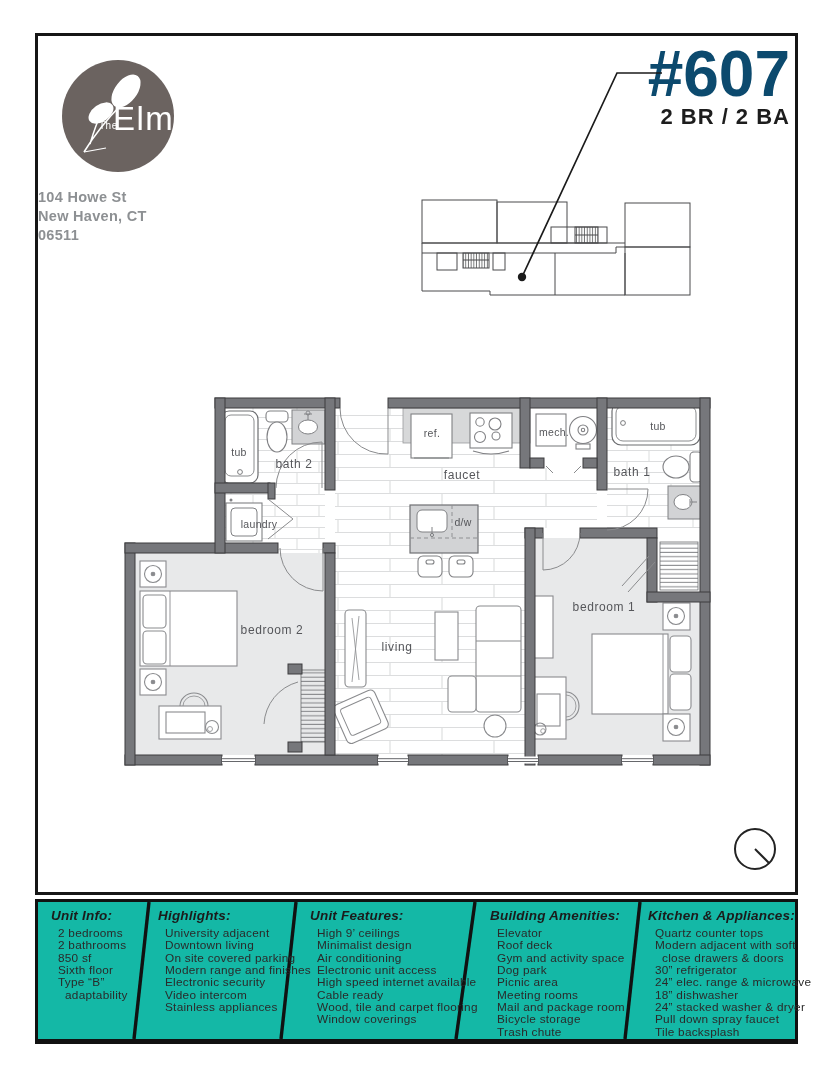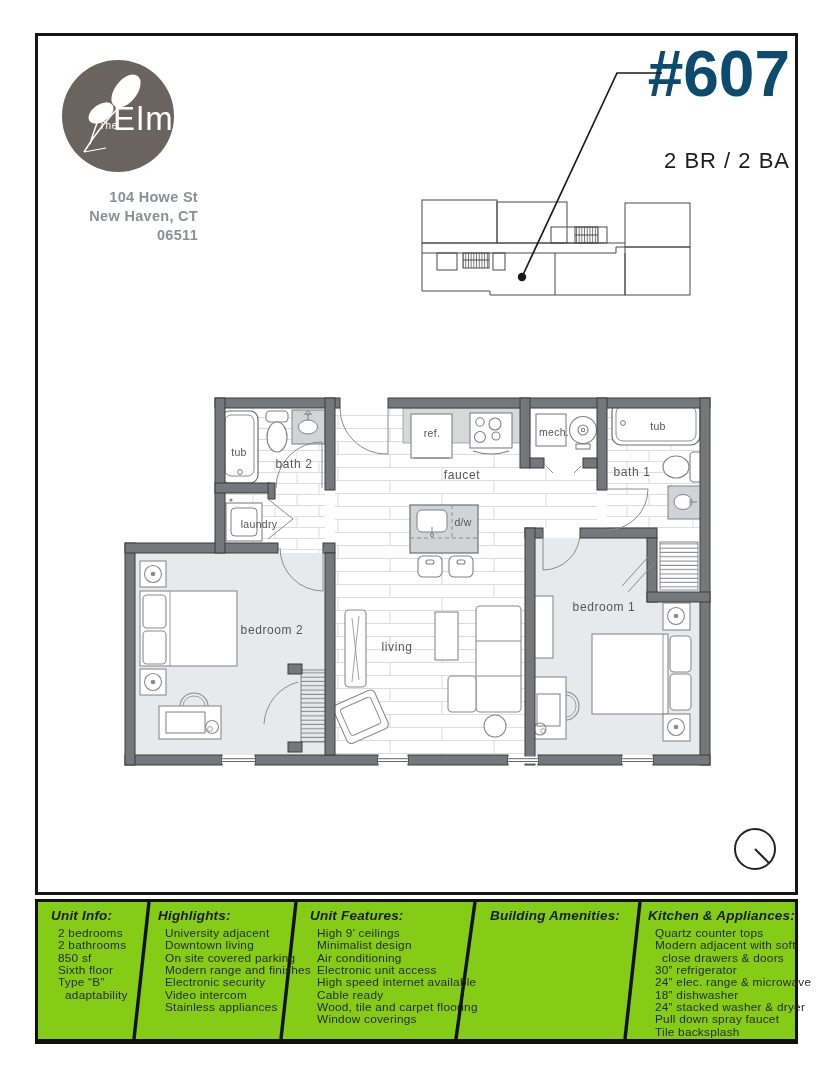--- a/index.html
+++ b/index.html
@@ -4,38 +4,38 @@
 <style>
   html,body{margin:0;padding:0;}
   body{
     width:835px;height:1080px;position:relative;background:#fff;
     font-family:"Liberation Sans","DejaVu Sans",sans-serif;color:#212121;overflow:hidden;
   }
   .page-frame{position:absolute;left:35px;top:33px;width:763px;height:862px;
     border:3px solid #161616;box-sizing:border-box;background:#fff;}
   
   .logo-wrap{position:absolute;left:60px;top:58px;width:116px;height:118px;}
-  .address{position:absolute;left:38px;top:188px;width:160px;text-align:right;
+  .address{position:absolute;left:38px;top:188px;width:160px;text-align:left;
     color:#8d9093;font-weight:bold;font-size:14.5px;line-height:19px;letter-spacing:.3px;}
   
   .unit-number{position:absolute;right:45px;top:46px;width:300px;text-align:right;
     font-size:64px;font-weight:800;color:#0c4a6e;letter-spacing:0px;line-height:56px;}
   .unit-layout{position:absolute;right:45px;top:104px;width:300px;text-align:right;
-    font-size:22px;font-weight:400;color:#1d1d1d;letter-spacing:1px;margin-top:44px;}
+    font-size:22px;font-weight:700;color:#1d1d1d;letter-spacing:1px;}
   
   .keyplan{position:absolute;left:400px;top:60px;}
   .floorplan{position:absolute;left:118px;top:388px;}
   .plan-label{position:absolute;transform:translate(-50%,-50%);white-space:nowrap;
     color:#55565a;font-size:12px;letter-spacing:.6px;}
   .plan-label.small{font-size:10.5px;letter-spacing:.3px;}
   
   .compass{position:absolute;left:725px;top:819px;}
   
   .info-panel{position:absolute;left:35px;top:899px;width:763px;height:145px;
-    border:3px solid #111;border-bottom-width:5px;box-sizing:border-box;background:#84cc16;}
+    border:3px solid #111;border-bottom-width:5px;box-sizing:border-box;background:#14b8a6;}
   .dividers{position:absolute;left:0;top:0;width:100%;height:100%;}
   .info-col{position:absolute;top:6px;}
   .col-heading{font-style:italic;font-weight:bold;font-size:13.5px;letter-spacing:.2px;
     color:#1b1b1b;margin-bottom:4px;white-space:pre;}
   .col-items{padding-left:7px;}
   .col-item{font-size:11.8px;line-height:12.35px;letter-spacing:.25px;color:#2a2a2a;white-space:pre;}
   svg text{font-family:"Liberation Sans","DejaVu Sans",sans-serif;}
 </style>
 </head>
 <body>
@@ -382,20 +382,31 @@
         <div class="col-item">Air conditioning</div>
         <div class="col-item">Electronic unit access</div>
         <div class="col-item">High speed internet available</div>
         <div class="col-item">Cable ready</div>
         <div class="col-item">Wood, tile and carpet flooring</div>
         <div class="col-item">Window coverings</div>
       </div>
   </div>
   <div class="info-col" style="left:452px;width:148px">
     <div class="col-heading">Building Amenities:</div>
+    <div class="col-items">
+        <div class="col-item">Elevator</div>
+        <div class="col-item">Roof deck</div>
+        <div class="col-item">Gym and activity space</div>
+        <div class="col-item">Dog park</div>
+        <div class="col-item">Picnic area</div>
+        <div class="col-item">Meeting rooms</div>
+        <div class="col-item">Mail and package room</div>
+        <div class="col-item">Bicycle storage</div>
+        <div class="col-item">Trash chute</div>
+      </div>
   </div>
   <div class="info-col" style="left:610px;width:148px">
     <div class="col-heading">Kitchen &amp; Appliances:</div>
     <div class="col-items">
         <div class="col-item">Quartz counter tops</div>
         <div class="col-item">Modern adjacent with soft</div>
         <div class="col-item">  close drawers &amp; doors</div>
         <div class="col-item">30” refrigerator</div>
         <div class="col-item">24” elec. range &amp; microwave</div>
         <div class="col-item">18” dishwasher</div>

